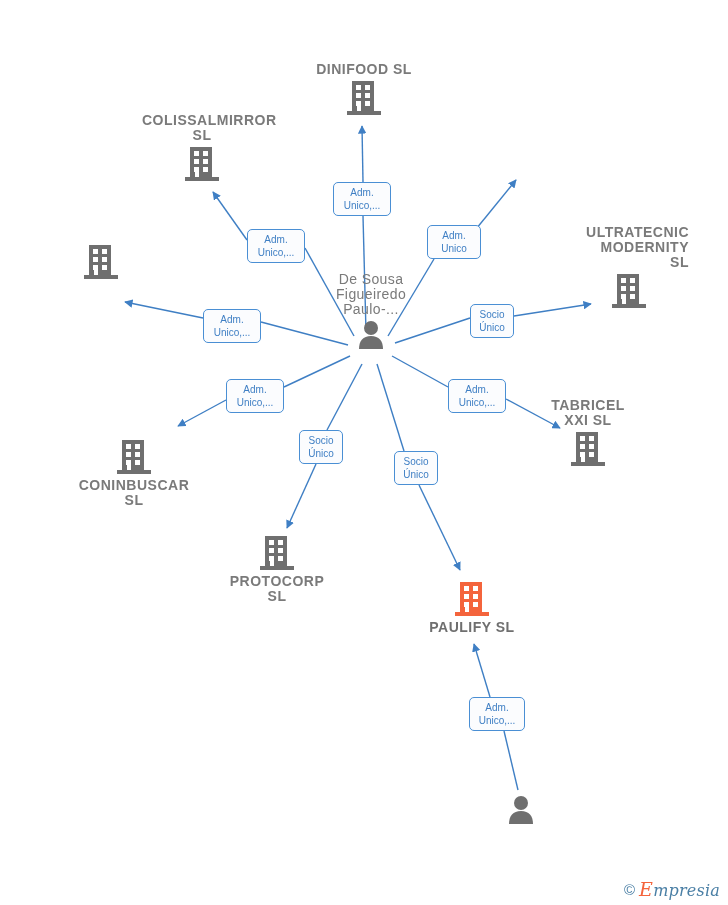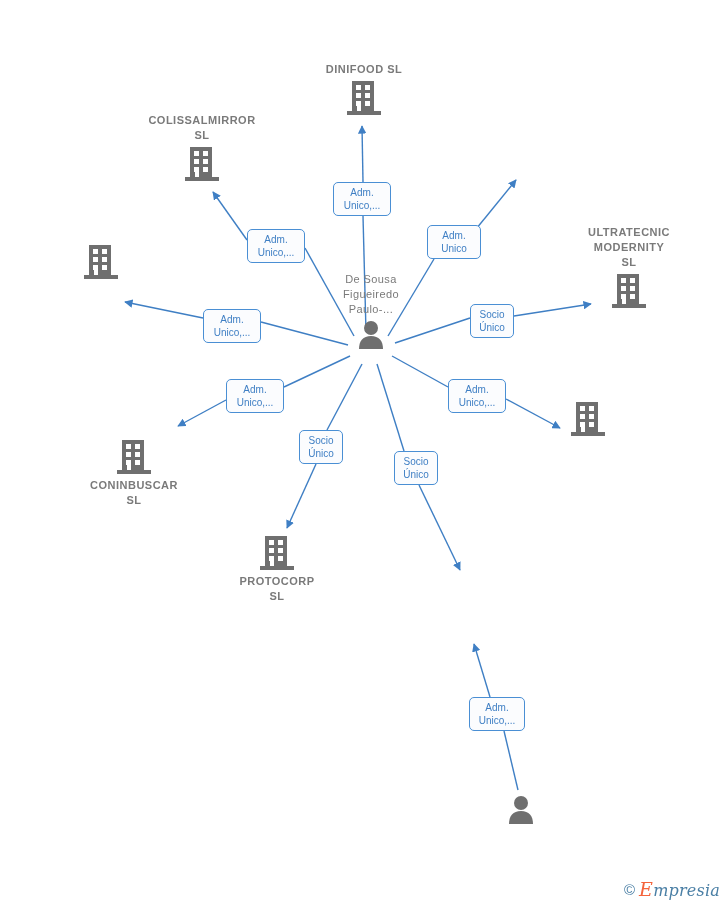--- a/index.html
+++ b/index.html
@@ -28,21 +28,21 @@
 
   
   .node {
     position: absolute;
     width: 120px;
     margin-left: -60px;
     text-align: center;
     z-index: 5;
   }
   .node-label {
-    font-size: 11px;
+    font-size: 14px;
     line-height: 15px;
     color: #7a7a7a;
     letter-spacing: 0.4px;
     white-space: pre-line;
     font-weight: normal;
   }
   .node-label.company {
     font-weight: bold;
     letter-spacing: 0.5px;
   }
@@ -178,21 +178,21 @@
         <rect x="9" y="14" width="5" height="5"></rect>
           <rect x="18" y="14" width="5" height="5"></rect>
         <rect x="9" y="22" width="5" height="5"></rect>
           <rect x="18" y="22" width="5" height="5"></rect>
         <rect x="10" y="27" width="4" height="5"></rect>
       </g>
     </svg>
   </div>
 
 
-  <div class="node" style="left:629px; top:225px;">
+  <div class="node" style="left:629px; top:225px;text-align:right;">
     <div class="node-label company">ULTRATECNIC
 MODERNITY
 SL</div>
     <svg class="node-icon" width="34" height="38" viewBox="0 0 34 38">
       <g fill="#6f6f6f">
           <rect x="5" y="2" width="22" height="30"></rect>
           <rect x="0" y="32" width="34" height="4"></rect>
         </g>
       <g fill="#ffffff">
         <rect x="9" y="6" width="5" height="5"></rect>
@@ -238,20 +238,22 @@
         <rect x="9" y="22" width="5" height="5"></rect>
           <rect x="18" y="22" width="5" height="5"></rect>
         <rect x="10" y="27" width="4" height="5"></rect>
       </g>
     </svg>
     <div class="node-label company">CONINBUSCAR
 SL</div>
   </div>
 
   <div class="node" style="left:588px; top:398px;">
+    <div class="node-label company">TABRICEL
+XXI  SL</div>
     <svg class="node-icon" width="34" height="38" viewBox="0 0 34 38">
       <g fill="#6f6f6f">
           <rect x="5" y="2" width="22" height="30"></rect>
           <rect x="0" y="32" width="34" height="4"></rect>
         </g>
       <g fill="#ffffff">
         <rect x="9" y="6" width="5" height="5"></rect>
           <rect x="18" y="6" width="5" height="5"></rect>
         <rect x="9" y="14" width="5" height="5"></rect>
           <rect x="18" y="14" width="5" height="5"></rect>
@@ -275,20 +277,38 @@
           <rect x="18" y="14" width="5" height="5"></rect>
         <rect x="9" y="22" width="5" height="5"></rect>
           <rect x="18" y="22" width="5" height="5"></rect>
         <rect x="10" y="27" width="4" height="5"></rect>
       </g>
     </svg>
     <div class="node-label company">PROTOCORP
 SL</div>
   </div>
 
+  <div class="node below" style="left:472px; top:578px;">
+    <svg class="node-icon" width="34" height="38" viewBox="0 0 34 38">
+      <g fill="#f4643c">
+          <rect x="5" y="2" width="22" height="30"></rect>
+          <rect x="0" y="32" width="34" height="4"></rect>
+        </g>
+      <g fill="#ffffff">
+        <rect x="9" y="6" width="5" height="5"></rect>
+          <rect x="18" y="6" width="5" height="5"></rect>
+        <rect x="9" y="14" width="5" height="5"></rect>
+          <rect x="18" y="14" width="5" height="5"></rect>
+        <rect x="9" y="22" width="5" height="5"></rect>
+          <rect x="18" y="22" width="5" height="5"></rect>
+        <rect x="10" y="27" width="4" height="5"></rect>
+      </g>
+    </svg>
+    <div class="node-label company highlight">PAULIFY  SL</div>
+  </div>
 
   <div class="node" style="left:371px; top:272px;">
     <div class="node-label">De Sousa
 Figueiredo
 Paulo-...</div>
     <svg class="node-icon" width="30" height="30" viewBox="0 0 30 30">
       <g fill="#6f6f6f">
         <circle cx="15" cy="9" r="7"></circle>
         <path d="M 15 17 C 7 17 3 22 3 30 L 27 30 C 27 22 23 17 15 17 Z"></path>
       </g>

